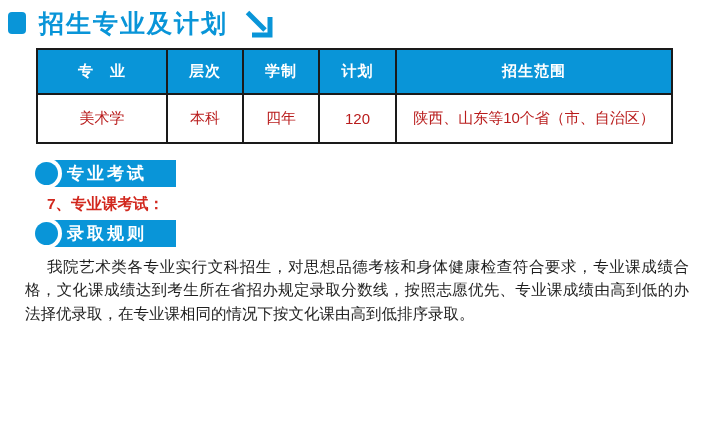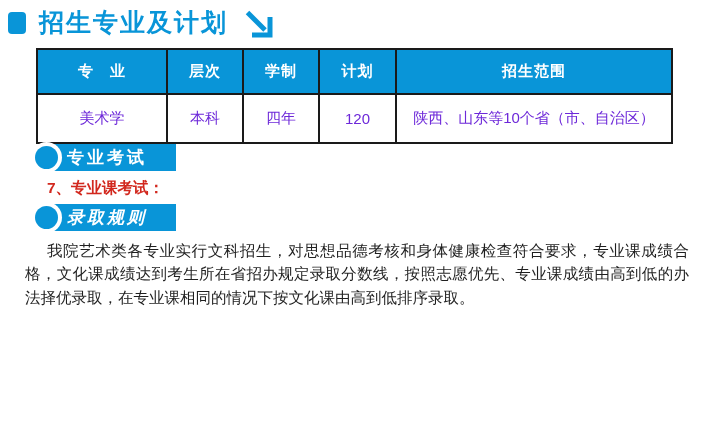--- a/index.html
+++ b/index.html
@@ -7,21 +7,21 @@
     width: 712px; height: 433px;
     background: #ffffff;
     overflow: hidden;
     font-family: "Liberation Sans", "DejaVu Sans", sans-serif;
   }
   .page { position: relative; width: 712px; height: 433px; }
 
   
   .title-row {
     display: flex; align-items: center;
-    padding: 7px 12px 0 8px; height: 32px; font-family: Liberation Serif, serif;
+    padding: 7px 12px 0 8px; height: 32px;
   }
   .title-bullet {
     width: 18px; height: 22px;
     background: #0995d8; border-radius: 4px;
     flex: 0 0 auto;
   }
   .page-title {
     margin: 0 0 0 13px;
     font-size: 25px; font-weight: bold;
     color: #0995d8; letter-spacing: 2px;
@@ -40,21 +40,21 @@
     border: 2px solid #1a1a1a;
     text-align: center; vertical-align: middle;
     padding: 9px;
   }
   .plan-table th {
     background: #0995d8; color: #ffffff;
     font-size: 15px; font-weight: bold;
     height: 25px; letter-spacing: 1px;
   }
   .plan-table td {
-    background: #ffffff; color: #6d28d9;
+    background: #ffffff; color: #b91c1c;
     font-size: 15px; height: 29px;
   }
   .col-major  { width: 130px; }
   .col-level  { width: 76px; }
   .col-years  { width: 76px; }
   .col-plan   { width: 77px; }
   .col-scope  { width: 276px; }
 
   
   .section-badge {
@@ -80,22 +80,22 @@
   
   .body-text {
     margin: 5px 0 0 25px;
     width: 664px;
     font-size: 15.5px; line-height: 23.5px;
     color: #1f1f1f; text-align: justify;
   }
   .body-text p { margin: 0; text-indent: 22px; }
   .red-label { color: #d2281e; font-weight: bold; }
 
-  .badge-1 { margin-top: 0; }
-  .badge-2 { margin-top: 4px; font-style: italic; }
+  .badge-1 { margin-top: 16px; }
+  .badge-2 { margin-top: 4px; }
   .last-para { margin-top: 8px; }
 </style>
 </head>
 <body>
 
 <div class="page">
 
   <div class="title-row">
     <span class="title-bullet"></span>
     <h1 class="page-title">招生专业及计划</h1>

